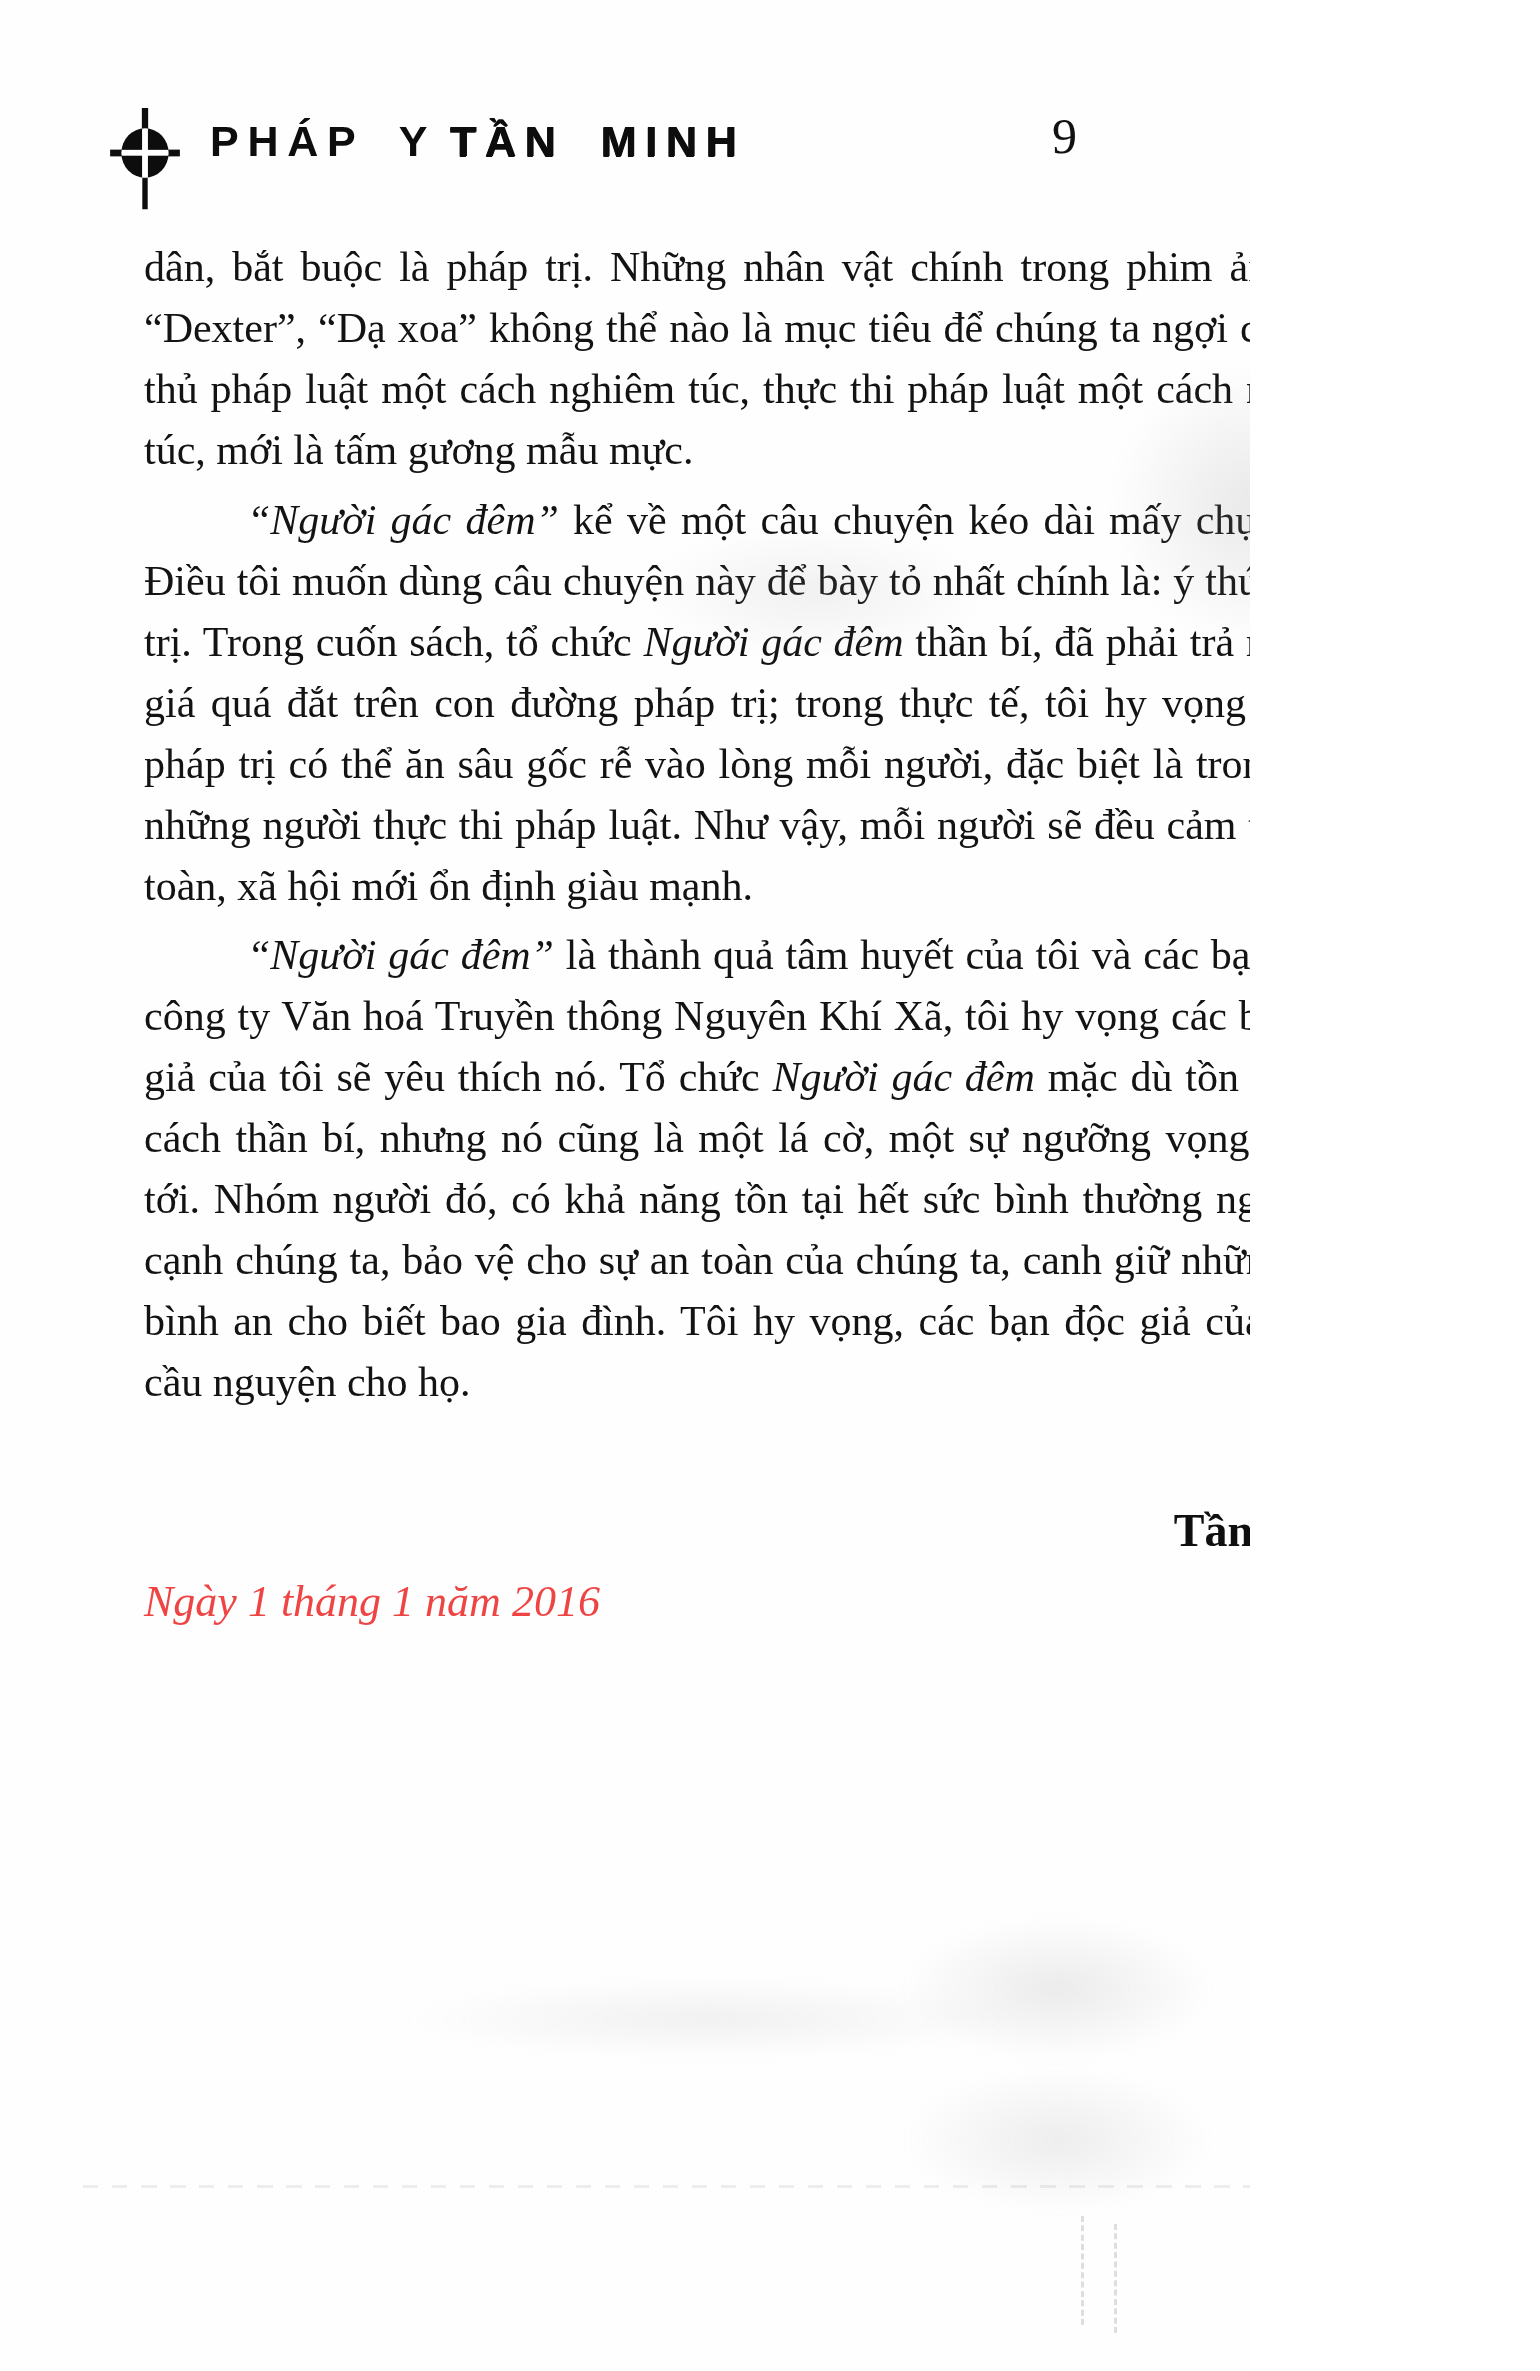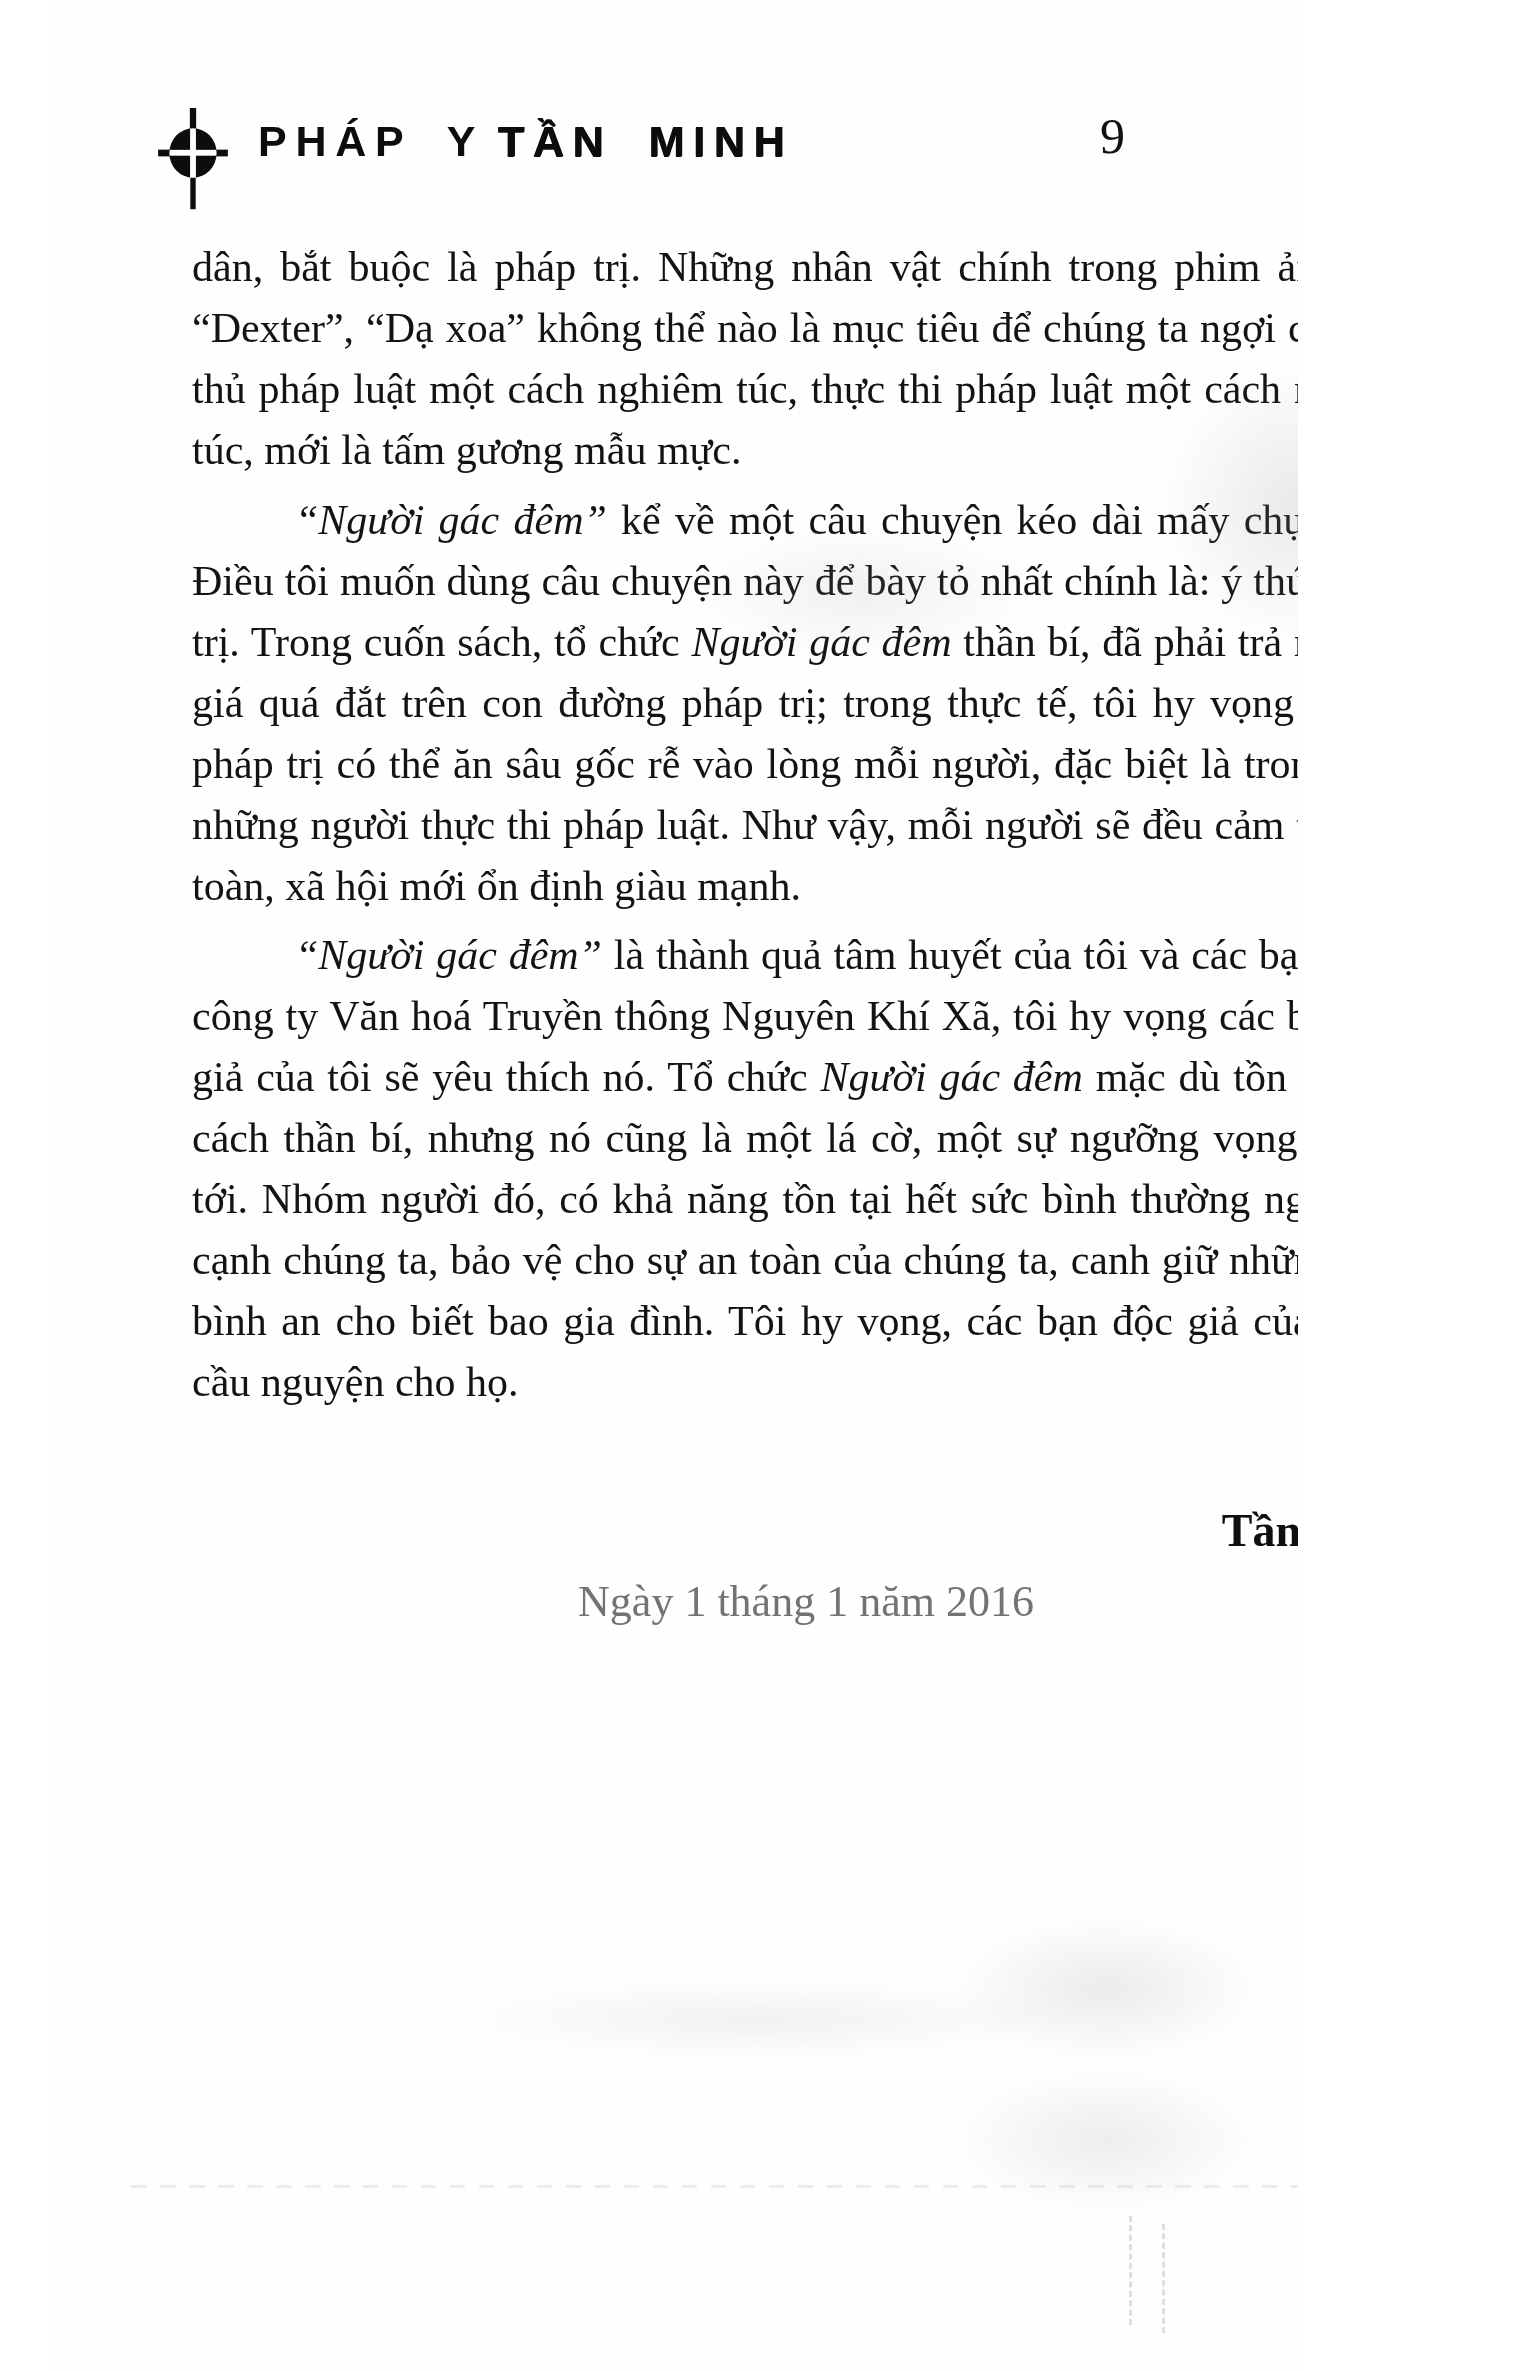--- a/index.html
+++ b/index.html
@@ -7,21 +7,20 @@
     padding: 0;
     background: #ffffff;
   }
   .page {
     position: relative;
     width: 1250px;
     height: 2372px;
     background: #fefefe;
     overflow: hidden;
     color: #141414;
-    margin-left: 48px;
   }
 
   
   .page-header {
     position: absolute;
     top: 109px;
     left: 109px;
     right: 173px;
     display: flex;
     align-items: flex-start;
@@ -76,24 +75,25 @@
   .signature {
     margin-top: 93px;
     text-align: right;
     font-weight: 700;
     font-size: 46px;
     line-height: 1.1;
     color: #0f0f0f;
   }
   .date-line {
     margin-top: 21.3px;
-    text-align: center;
+    text-align: left;
+    font-style: italic;
     font-size: 44px;
     line-height: 1.1;
-    color: #737373;
+    color: #ef4444;
   }
 
   
   .scanline-vertical {
     position: absolute;
     left: 1403px;
     top: 250px;
     width: 1.9px;
     height: 1939px;
     background: #d3d3d3;

